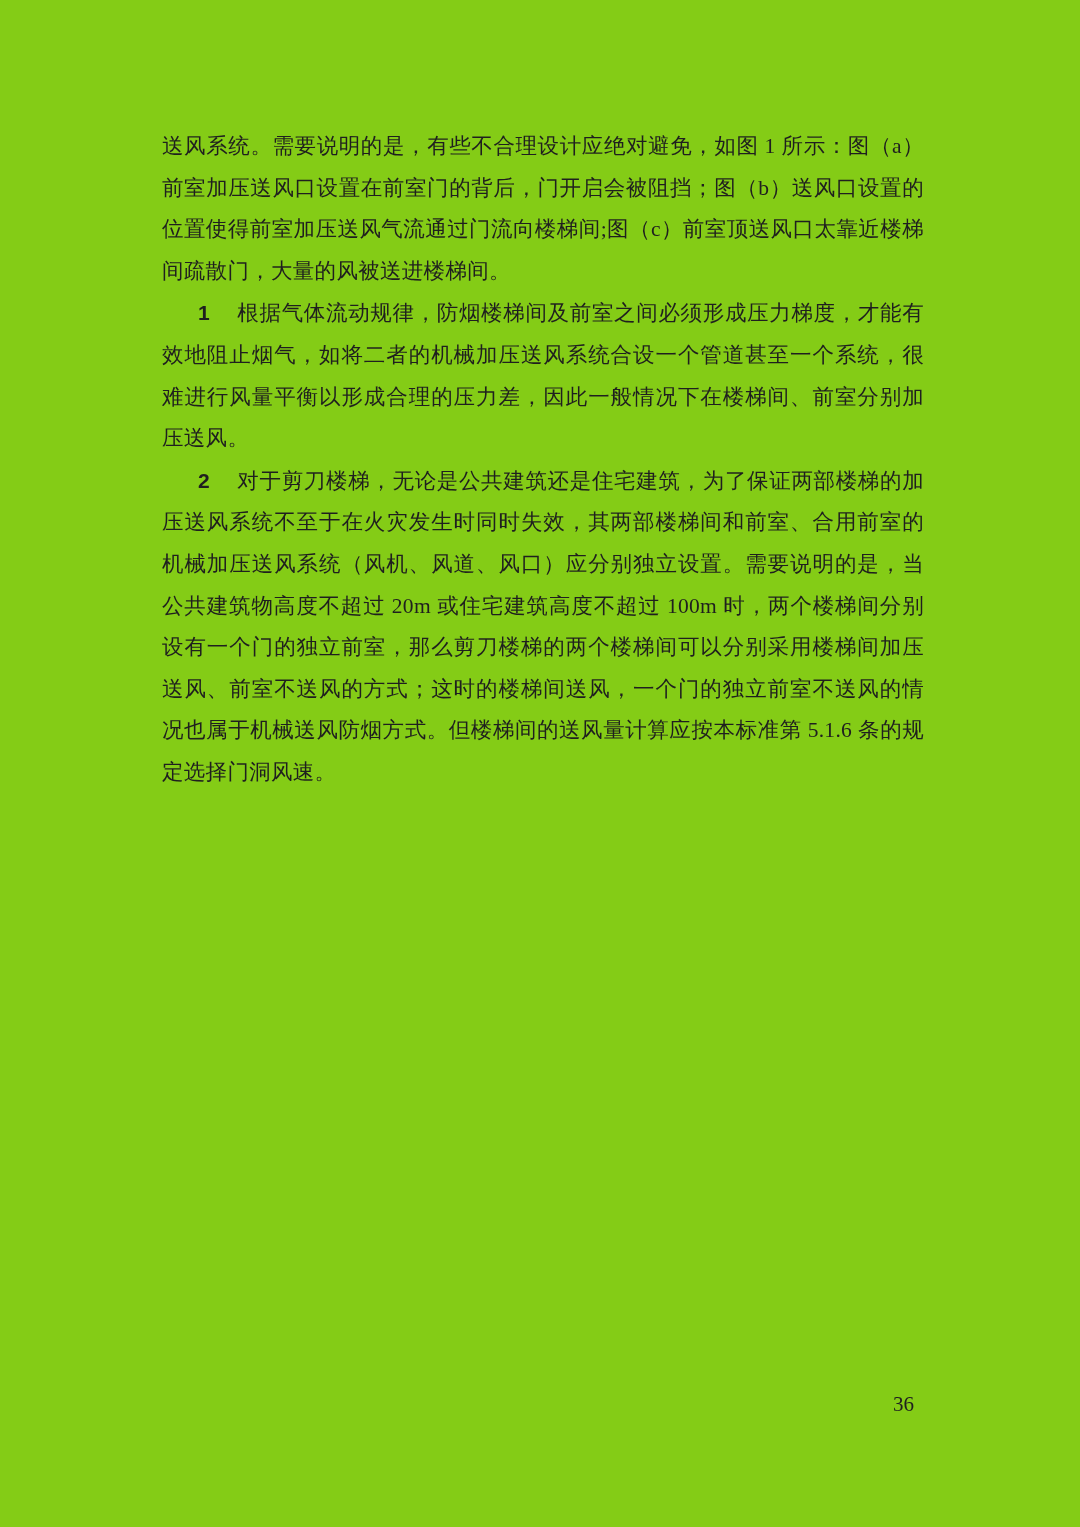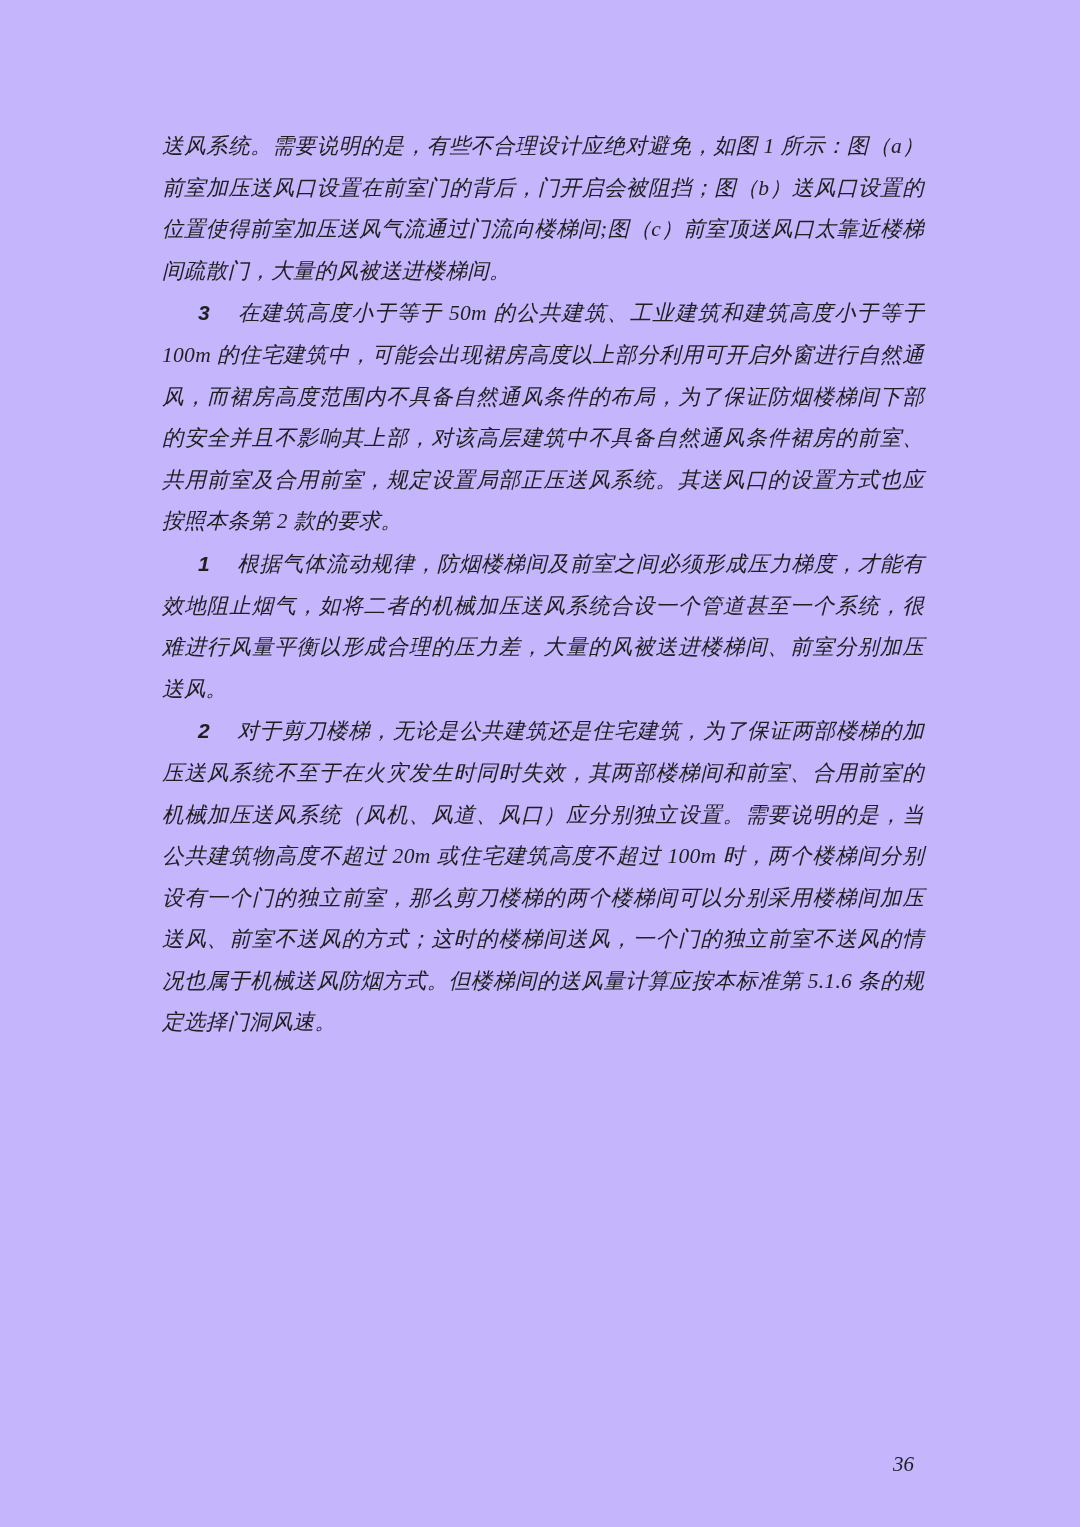--- a/index.html
+++ b/index.html
@@ -4,25 +4,24 @@
 <style>
   html, body {
     margin: 0;
     padding: 0;
     background: #ffffff;
   }
   .page {
     position: relative;
     width: 1080px;
     height: 1527px;
-    background: #c4b5fd;
+    background: #84cc16;
     font-family: "Liberation Serif", "DejaVu Serif", serif;
     color: #1f1f1f;
     overflow: hidden;
-    font-style: italic;
   }
   .content {
     position: absolute;
     left: 162px;
     top: 126px;
     width: 762px;
     font-size: 21.5px;
     line-height: 41.6px;
     text-align: justify;
     letter-spacing: 0.3px;
@@ -46,37 +45,36 @@
   }
   .para.item .para-label {
     margin-right: 27px;
   }
   .para.section .para-label {
     margin-right: 9px;
   }
   .page-number {
     position: absolute;
     left: 893px;
-    top: 1452px;
+    top: 1392px;
     font-size: 21px;
     font-family: "Liberation Serif", "DejaVu Serif", serif;
     color: #1f1f1f;
   }
 </style>
 </head>
 <body>
 
 <div class="page">
   <div class="content">
 
     <p class="para cont"><span>送风系统。需要说明的是，有些不合理设计应绝对避免，如图 1 所示：图（a）前室加压送风口设置在前室门的背后，门开启会被阻挡；图（b）送风口设置的位置使得前室加压送风气流通过门流向楼梯间;图（c）前室顶送风口太靠近楼梯间疏散门，大量的风被送进楼梯间。</span></p>
 
-    <p class="para item"><span class="para-label">3</span><span>在建筑高度小于等于 50m 的公共建筑、工业建筑和建筑高度小于等于 100m 的住宅建筑中，可能会出现裙房高度以上部分利用可开启外窗进行自然通风，而裙房高度范围内不具备自然通风条件的布局，为了保证防烟楼梯间下部的安全并且不影响其上部，对该高层建筑中不具备自然通风条件裙房的前室、共用前室及合用前室，规定设置局部正压送风系统。其送风口的设置方式也应按照本条第 2 款的要求。</span></p>
 
 
-    <p class="para item"><span class="para-label">1</span><span>根据气体流动规律，防烟楼梯间及前室之间必须形成压力梯度，才能有效地阻止烟气，如将二者的机械加压送风系统合设一个管道甚至一个系统，很难进行风量平衡以形成合理的压力差，大量的风被送进楼梯间、前室分别加压送风。</span></p>
+    <p class="para item"><span class="para-label">1</span><span>根据气体流动规律，防烟楼梯间及前室之间必须形成压力梯度，才能有效地阻止烟气，如将二者的机械加压送风系统合设一个管道甚至一个系统，很难进行风量平衡以形成合理的压力差，因此一般情况下在楼梯间、前室分别加压送风。</span></p>
 
     <p class="para item"><span class="para-label">2</span><span>对于剪刀楼梯，无论是公共建筑还是住宅建筑，为了保证两部楼梯的加压送风系统不至于在火灾发生时同时失效，其两部楼梯间和前室、合用前室的机械加压送风系统（风机、风道、风口）应分别独立设置。需要说明的是，当公共建筑物高度不超过 20m 或住宅建筑高度不超过 100m 时，两个楼梯间分别设有一个门的独立前室，那么剪刀楼梯的两个楼梯间可以分别采用楼梯间加压送风、前室不送风的方式；这时的楼梯间送风，一个门的独立前室不送风的情况也属于机械送风防烟方式。但楼梯间的送风量计算应按本标准第 5.1.6 条的规定选择门洞风速。</span></p>
 
   </div>
 
   <div class="page-number">36</div>
 </div>
 
 </body></html>

